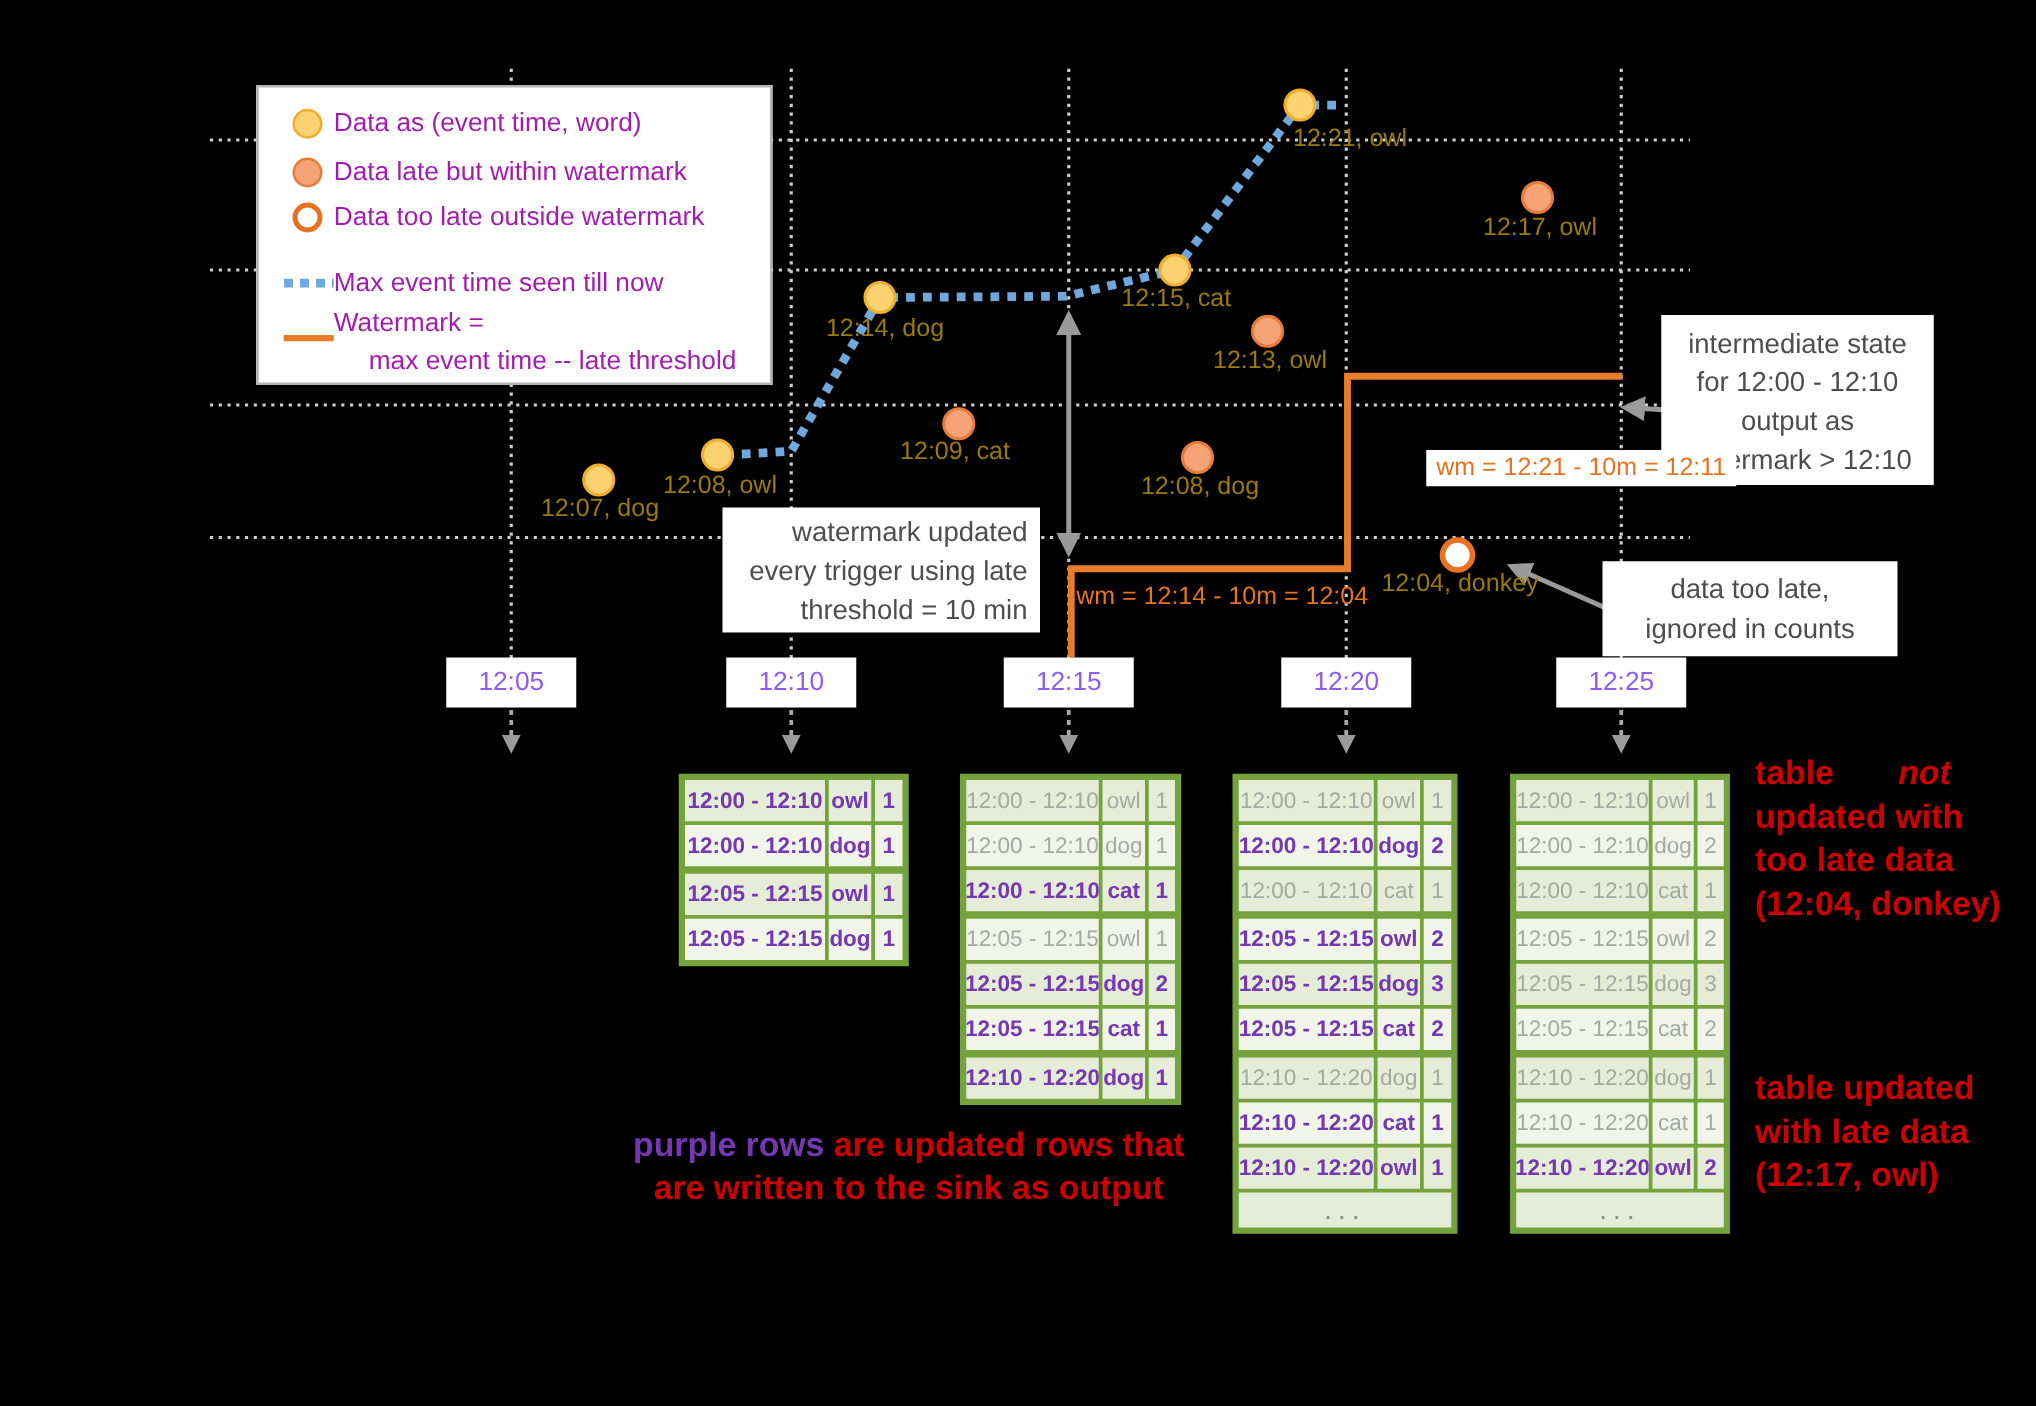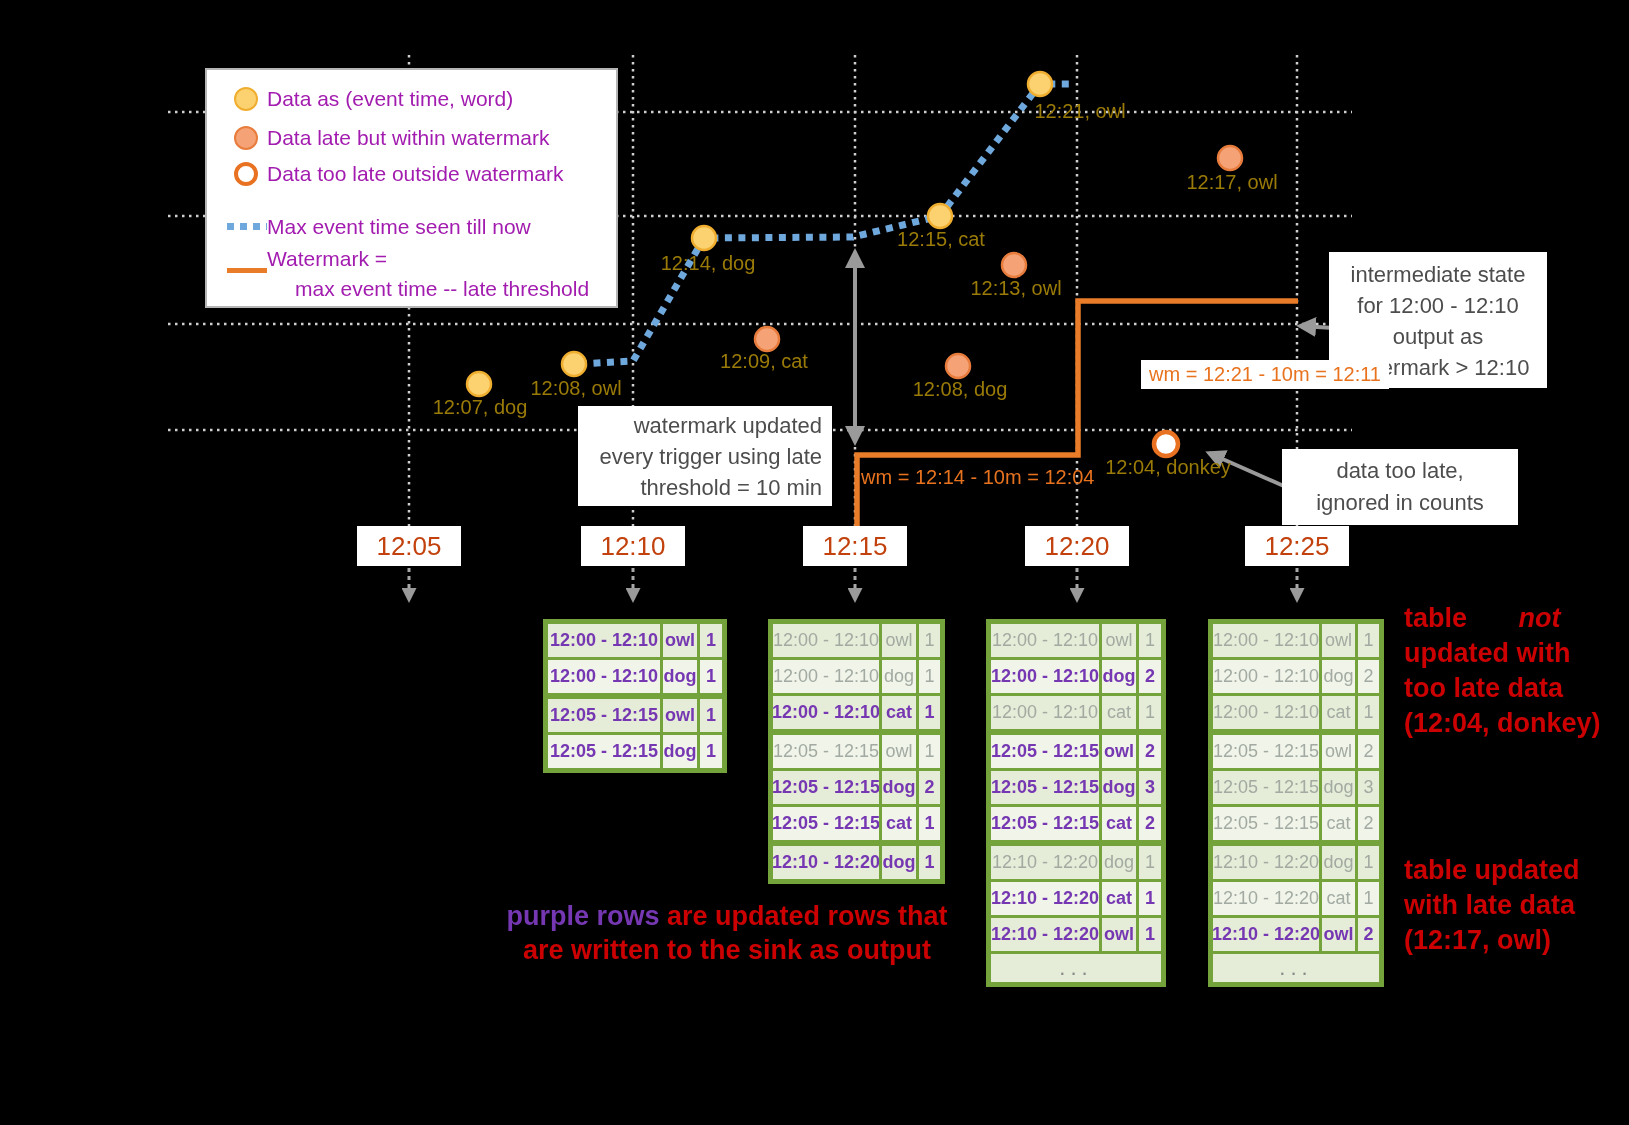--- a/index.html
+++ b/index.html
@@ -14,21 +14,21 @@
   .dot{width:24px;height:24px;border-radius:50%;box-sizing:border-box;}
   .dot-ontime{background:#fcd270;border:2.5px solid #efae2f;}
   .dot-late{background:#f5a376;border:2.5px solid #e87c3c;}
   .dot-toolate{background:#fff;border:4px solid #e87222;}
   .dash-sample{width:40px;height:7px;background:repeating-linear-gradient(90deg,#6fa8dc 0 7px,transparent 7px 13px);}
   .wm-sample{width:40px;height:5px;background:#e87c28;}
   .leg-text{position:absolute;left:60px;font-size:21px;line-height:28px;color:#a21caf;white-space:nowrap;}
 
   
   .time-box{position:absolute;transform:translateX(-50%);width:104px;height:40px;background:#fff;
-            color:#c2410c;font-size:26px;display:flex;align-items:center;justify-content:center;z-index:2;}
+            color:#8b5cf6;font-size:21px;display:flex;align-items:center;justify-content:center;z-index:2;}
 
   
   .point-label{position:absolute;transform:translateX(-50%);font-size:20px;color:#9a7b08;white-space:nowrap;z-index:2;}
 
   
   .wm-label{position:absolute;font-size:20px;color:#e8731f;white-space:nowrap;z-index:2;}
   .wm-bg{background:#fff;padding:3px 8px;}
 
   
   .notebox{position:absolute;background:#fff;color:#4d4d4d;font-size:22px;box-sizing:border-box;z-index:2;}

